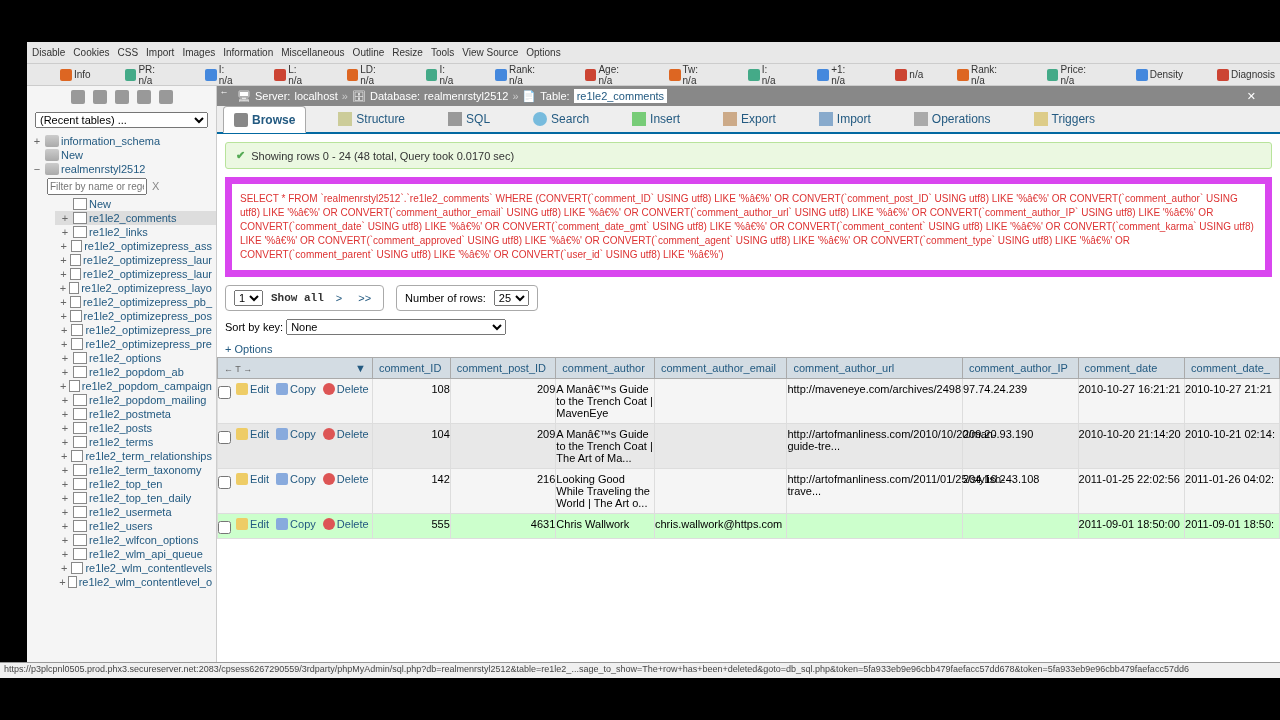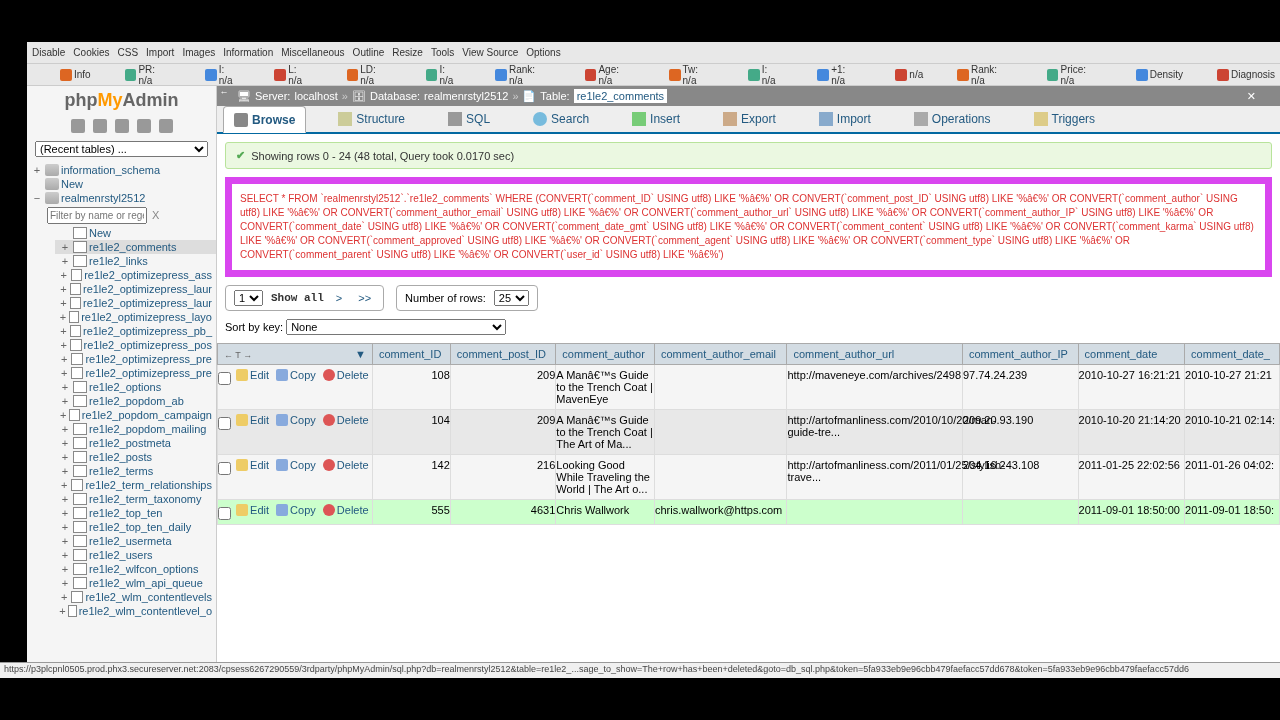--- a/index.html
+++ b/index.html
@@ -117,23 +117,20 @@
         <span class="tb-item"><span class="tb-icon b"></span>I: n/a</span>
         <span class="tb-item"><span class="tb-icon c"></span>+1: n/a</span>
         <span class="tb-item"><span class="tb-icon d"></span>n/a</span>
         <span class="tb-item"><span class="tb-icon "></span>Rank: n/a</span>
         <span class="tb-item"><span class="tb-icon b"></span>Price: n/a</span>
         <span class="tb-item"><span class="tb-icon c"></span>Density</span>
         <span class="tb-item"><span class="tb-icon d"></span>Diagnosis</span>
       </div>
   <div class="main-wrap">
     <div class="sidebar">
-      <div class="pma-logo">
-        <span class="php">php</span><span class="my">My</span><span class="admin">Admin</span>
-      </div>
       <div class="icon-row">
         <span></span>
         <span></span>
         <span></span>
         <span></span>
         <span></span>
       </div>
       <div class="recent-tables">
         <select><option>(Recent tables) ...</option></select>
       </div>
@@ -232,20 +229,21 @@
         </div>
         <div class="nav-box">
           <span>Number of rows:</span>
           <select><option>25</option></select>
         </div>
       </div>
       <div class="sort-row">
         <span>Sort by key:</span>
         <select><option>None</option></select>
       </div>
+      <div class="options-link">+ Options</div>
       <table class="data-table">
         <thead>
               <tr id="thead-row">
           <th class="action-col"><span class="sort-arrows">← T →</span> <span style="float:right">▼</span></th>
         <th>comment_ID</th>
                 <th>comment_post_ID</th>
                 <th>comment_author</th>
                 <th>comment_author_email</th>
                 <th>comment_author_url</th>
                 <th>comment_author_IP</th>

